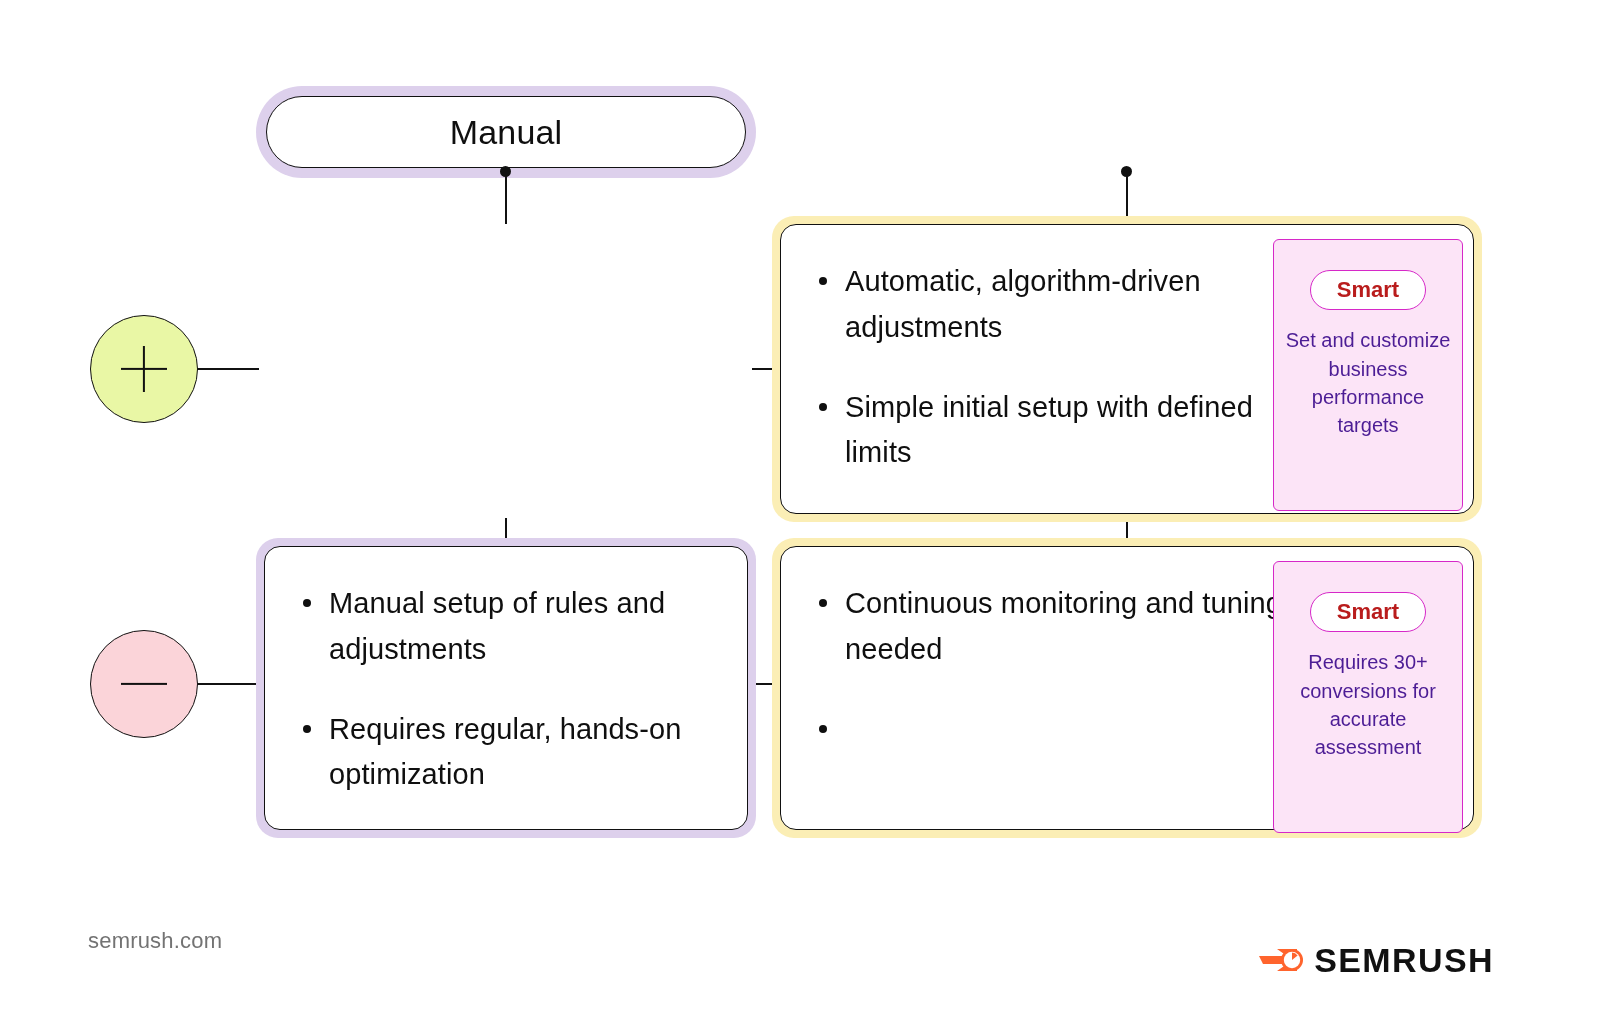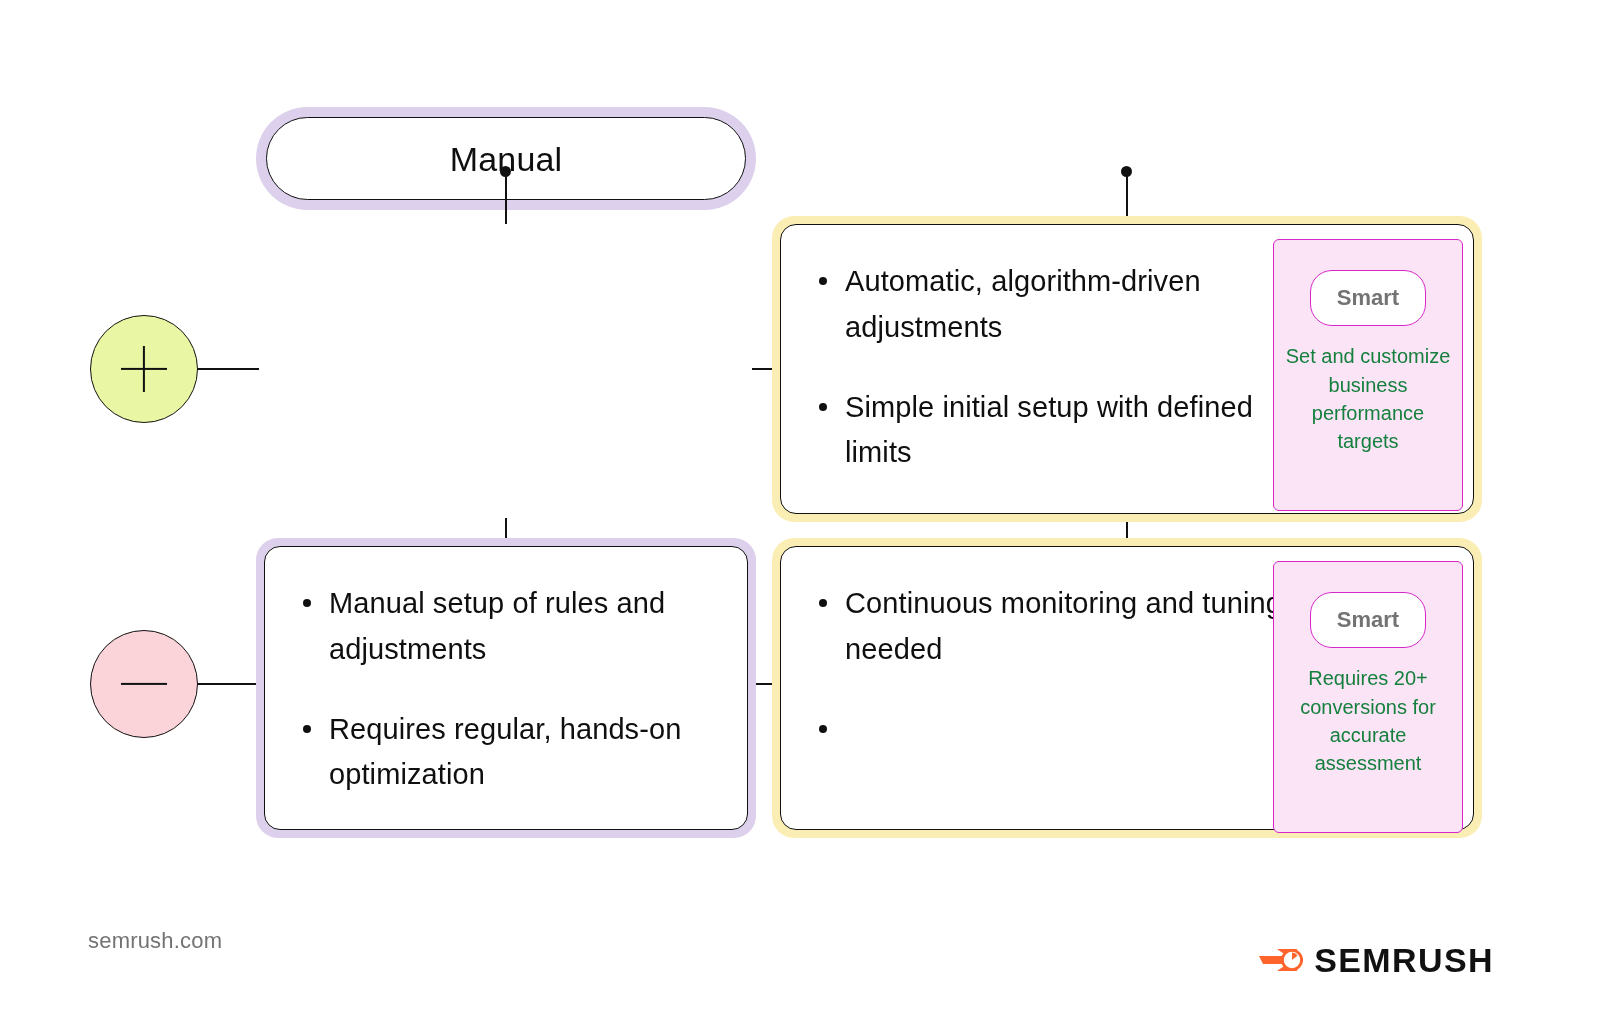--- a/index.html
+++ b/index.html
@@ -21,21 +21,21 @@
     inset: 0;
   }
 
   
   .pill-wrap {
     position: absolute;
     border-radius: 60px;
     box-sizing: border-box;
     padding: 10px;
   }
-  .pill-wrap.manual  { left: 256px;  top: 86px;  width: 500px;  height: 103px;  background: #ddd0ec; margin-top: 21px; }
+  .pill-wrap.manual  { left: 256px;  top: 86px;  width: 500px;  height: 92px;  background: #ddd0ec; }
   .pill-wrap.auto    { left: 772px;  top: 86px;  width: 710px;  height: 92px;  background: #fbeeb5; }
   .pill-inner {
     width: 100%;
     height: 100%;
     box-sizing: border-box;
     background: #ffffff;
     border: 1.6px solid #111111;
     border-radius: 50px;
     display: flex;
     align-items: center;
@@ -114,32 +114,32 @@
     flex-direction: column;
     align-items: center;
   }
   .smart-card.top    { top: 14px;  width: 190px; height: 272px; padding-top: 30px; }
   .smart-card.bottom { top: 14px;  width: 190px; height: 272px; padding-top: 30px; }
 
   .smart-badge {
     background: #ffffff;
     border: 1.8px solid #d628c8;
     border-radius: 22px;
-    padding: 15px 26px;
+    padding: 7px 26px;
     font-size: 22px;
     font-weight: 700;
-    color: #737373;
+    color: #b91c1c;
     line-height: 1.1;
   }
   .smart-text {
     margin-top: 16px;
     font-size: 20px;
     line-height: 1.42;
     text-align: center;
-    color: #15803d;
+    color: #4c1d95;
     padding: 0 8px;
   }
 
   
   .sign-circle {
     position: absolute;
     width: 108px;
     height: 108px;
     border-radius: 50%;
     border: 1.8px solid #111111;
@@ -285,21 +285,21 @@
   </div>
 
   <div class="box-wrap yellow a-neg">
     <div class="box-inner">
       <ul class="bullets">
         <li><span class="dot"></span><span>Continuous monitoring and tuning needed</span></li>
         <li><span class="dot"></span></li>
       </ul>
       <div class="smart-card bottom">
         <span class="smart-badge">Smart</span>
-        <span class="smart-text">Requires 20+ conversions for accurate assessment</span>
+        <span class="smart-text">Requires 30+ conversions for accurate assessment</span>
       </div>
     </div>
   </div>
 
   <div class="footer-url">semrush.com</div>
 
   <div class="brand">
     <svg class="brand-mark" viewBox="0 0 52 40">
       <path d="M2 16 L30 16 L20 9 L40 9 L40 31 L20 31 L30 24 L6 24 Z" fill="#ff642d"></path>
       <circle cx="35" cy="20" r="11" fill="#ff642d"></circle>

